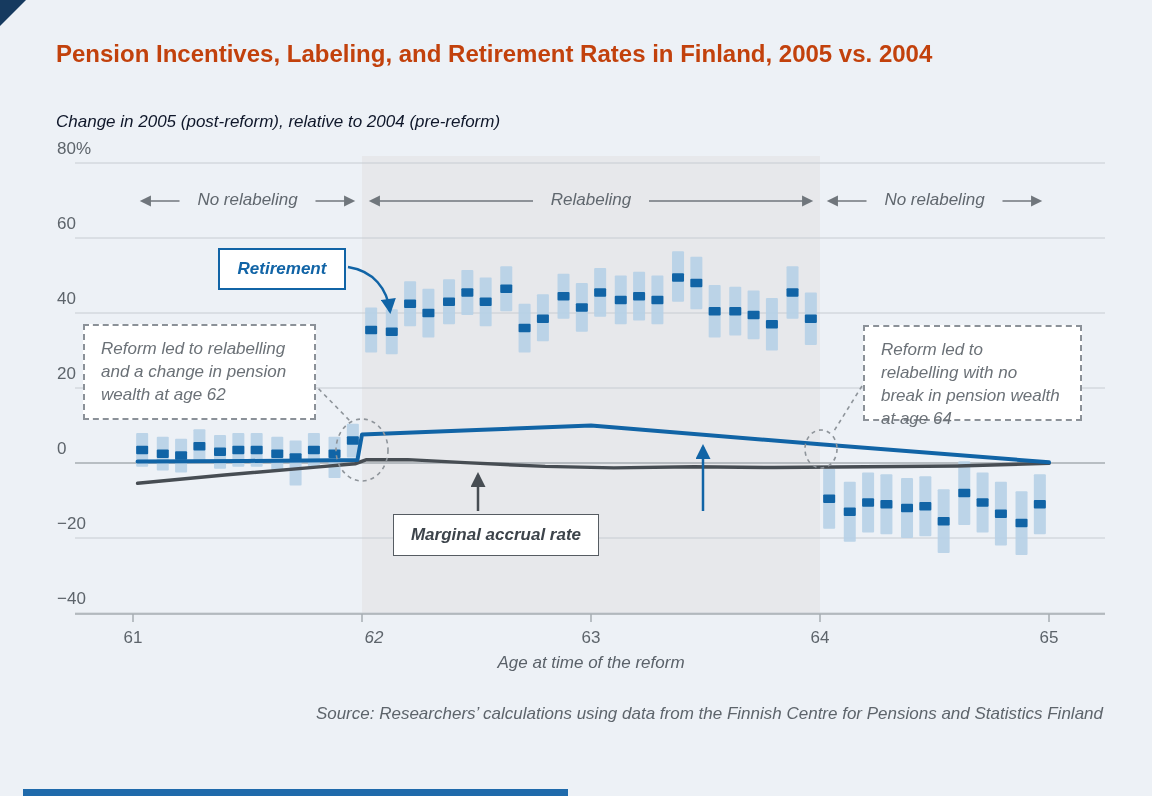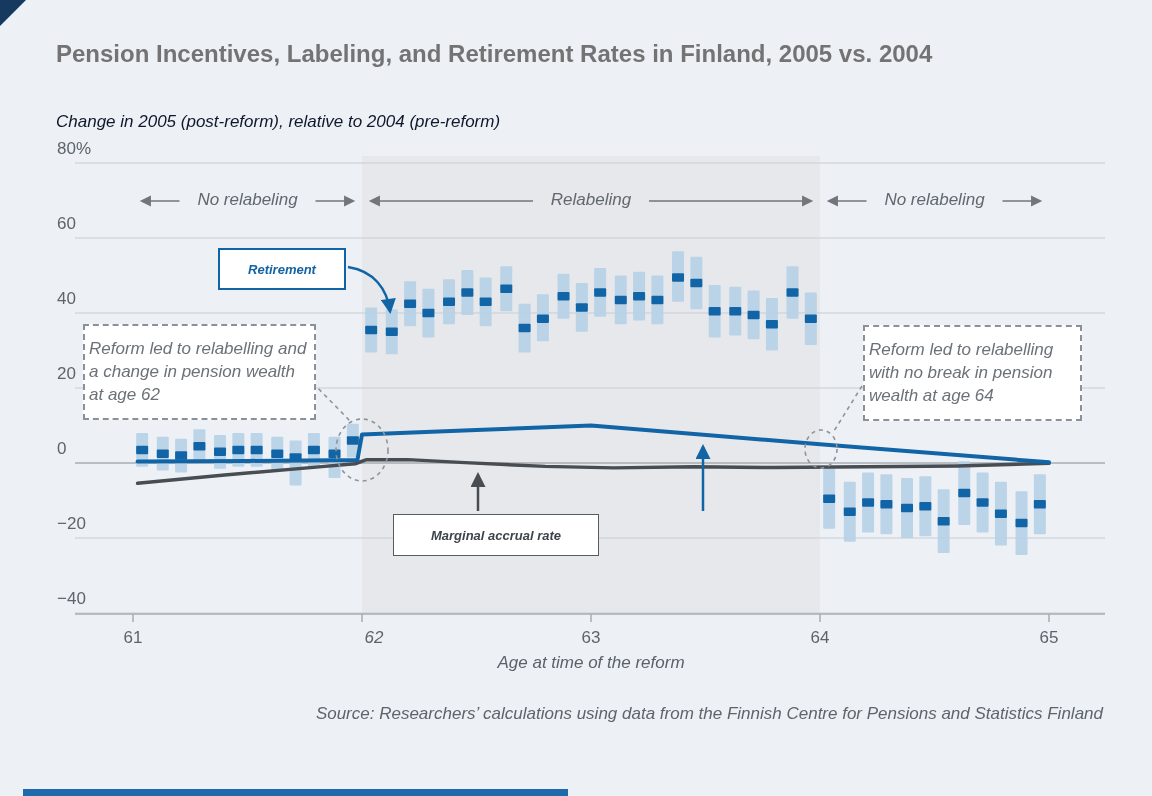--- a/index.html
+++ b/index.html
@@ -1,35 +1,35 @@
 <!DOCTYPE html>
 <html><head>
 <meta charset="utf-8">
 <style>
   html,body{margin:0;padding:0;}
   body{width:1152px;height:796px;position:relative;overflow:hidden;
        background:#edf1f6;font-family:"Liberation Sans","DejaVu Sans",sans-serif;}
   #chart-layer{position:absolute;inset:0;}
   #chart-svg{position:absolute;left:0;top:0;}
-  .title{position:absolute;left:56px;top:40px;width:1060px;font-size:24px;font-weight:700;color:#737373;}
+  .title{position:absolute;left:56px;top:40px;width:1060px;font-size:24px;font-weight:700;color:#c2410c;}
   .subtitle{position:absolute;left:56px;top:112px;font-size:17px;font-style:italic;color:#0f172a;}
   .tick-label{position:absolute;font-size:17px;color:#5d646b;white-space:nowrap;}
   .x-tick{width:50px;text-align:center;}
   .region-label{position:absolute;font-size:17px;font-style:italic;color:#60676e;text-align:center;top:190px;white-space:nowrap;}
   .axis-title{position:absolute;left:441px;top:653px;width:300px;text-align:center;
               font-size:17px;font-style:italic;color:#5a6169;}
   .callout{position:absolute;display:flex;align-items:center;justify-content:center;
-           background:#ffffff;font-size:13px;font-weight:700;font-style:italic;box-sizing:border-box;}
+           background:#ffffff;font-size:17px;font-weight:700;font-style:italic;box-sizing:border-box;}
   .callout.blue{border:2px solid #1164a6;color:#1164a6;}
   .callout.dark{border:1.5px solid #565c62;color:#3d444b;}
   #retirement-box{left:218px;top:248px;width:128px;height:42px;}
   #marginal-box{left:393px;top:514px;width:206px;height:42px;align-items:center;}
   #pension-box{left:623px;top:514px;width:161px;height:42px;}
   .dashed-note{position:absolute;background:#ffffff;border:2px dashed #8b9198;box-sizing:border-box;
-               padding:11px 4px;font-size:17px;font-style:italic;color:#6b7177;line-height:23px;}
+               padding:11px 16px;font-size:17px;font-style:italic;color:#6b7177;line-height:23px;}
   #left-note{left:83px;top:324px;width:233px;height:96px;}
   #right-note{left:863px;top:325px;width:219px;height:96px;}
   .footnotes{position:absolute;right:49px;top:703px;text-align:right;
              font-size:17px;font-style:italic;color:#5d646b;line-height:22px;}
   .corner-triangle{position:absolute;left:0;top:0;width:0;height:0;
                    border-top:26px solid #163a5f;border-right:26px solid transparent;}
   .bottom-bar{position:absolute;left:23px;top:789px;width:545px;height:7px;background:#1f6aab;}
 </style>
 </head>
 <body>

